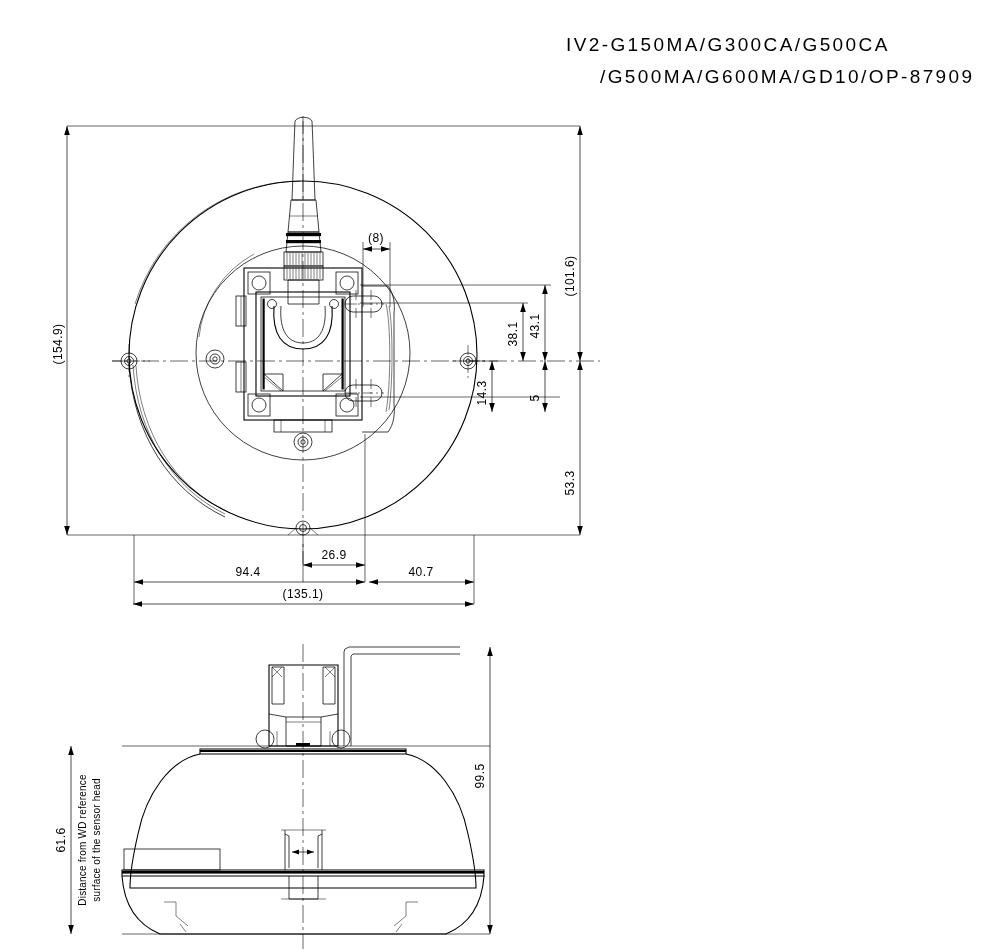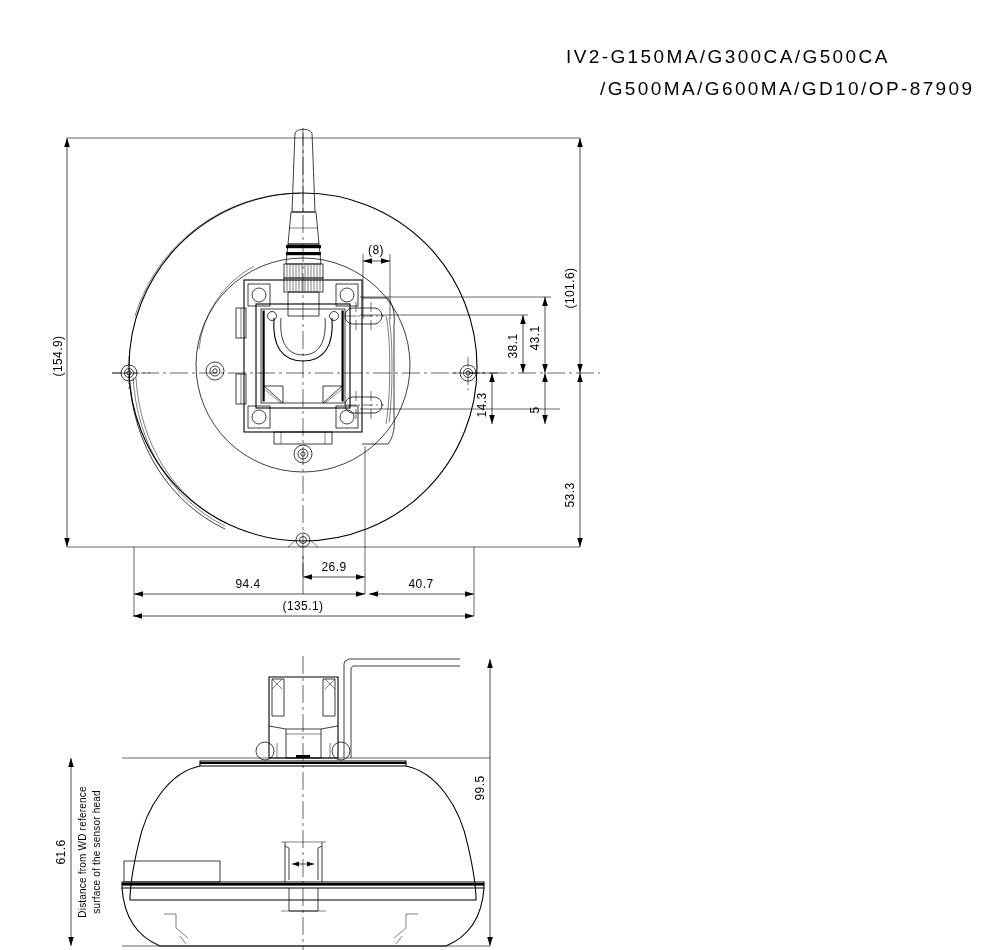--- a/index.html
+++ b/index.html
@@ -12,21 +12,21 @@
     width: 1000px;
     height: 950px;
     font-family: "Liberation Sans", sans-serif;
     color: #000000;
     overflow: hidden;
     position: relative;
   }
   #drawing-root {
     position: absolute;
     left: 0;
-    top: 16px;
+    top: 4px;
     width: 1000px;
     height: 776px;
   }
   svg#cad {
     display: block;
     width: 1000px;
     height: 950px;
     shape-rendering: geometricPrecision;
   }
   .ol  { fill: none; stroke: #000; stroke-width: 1.1; }

